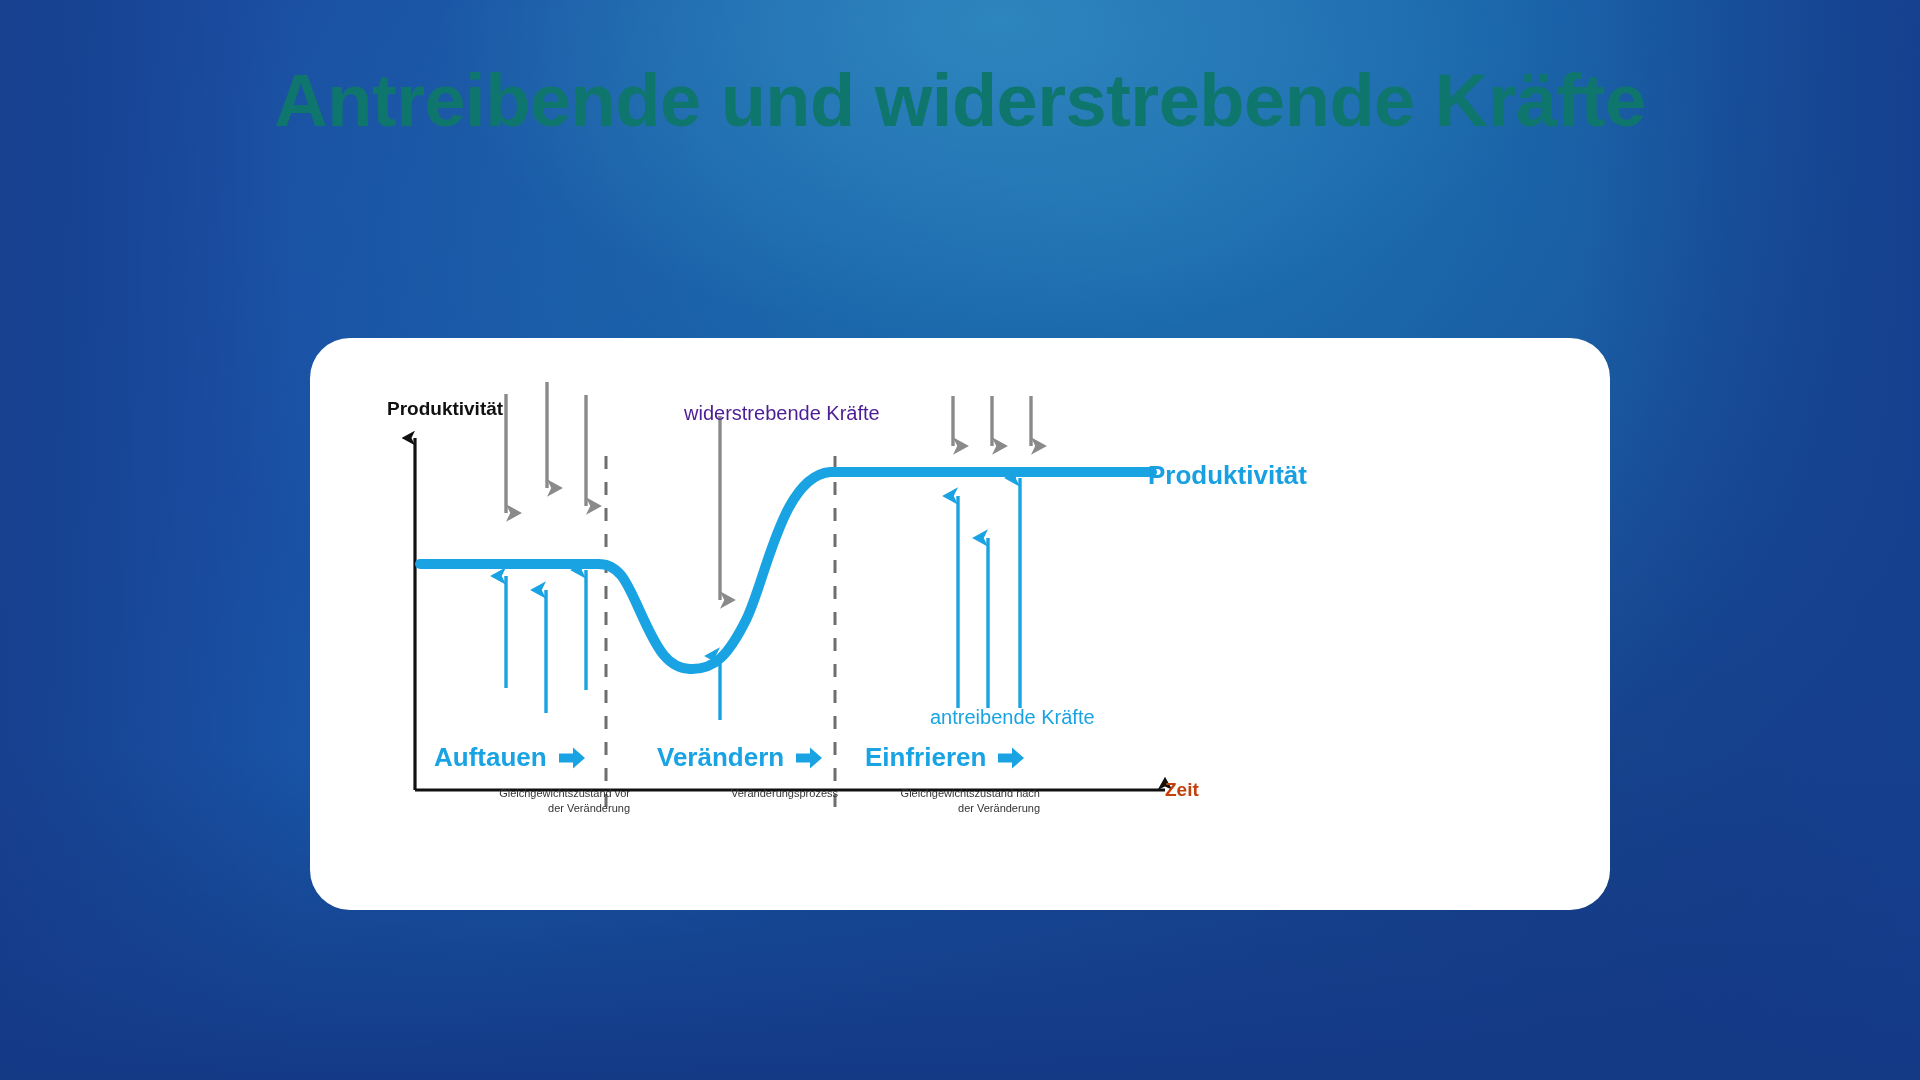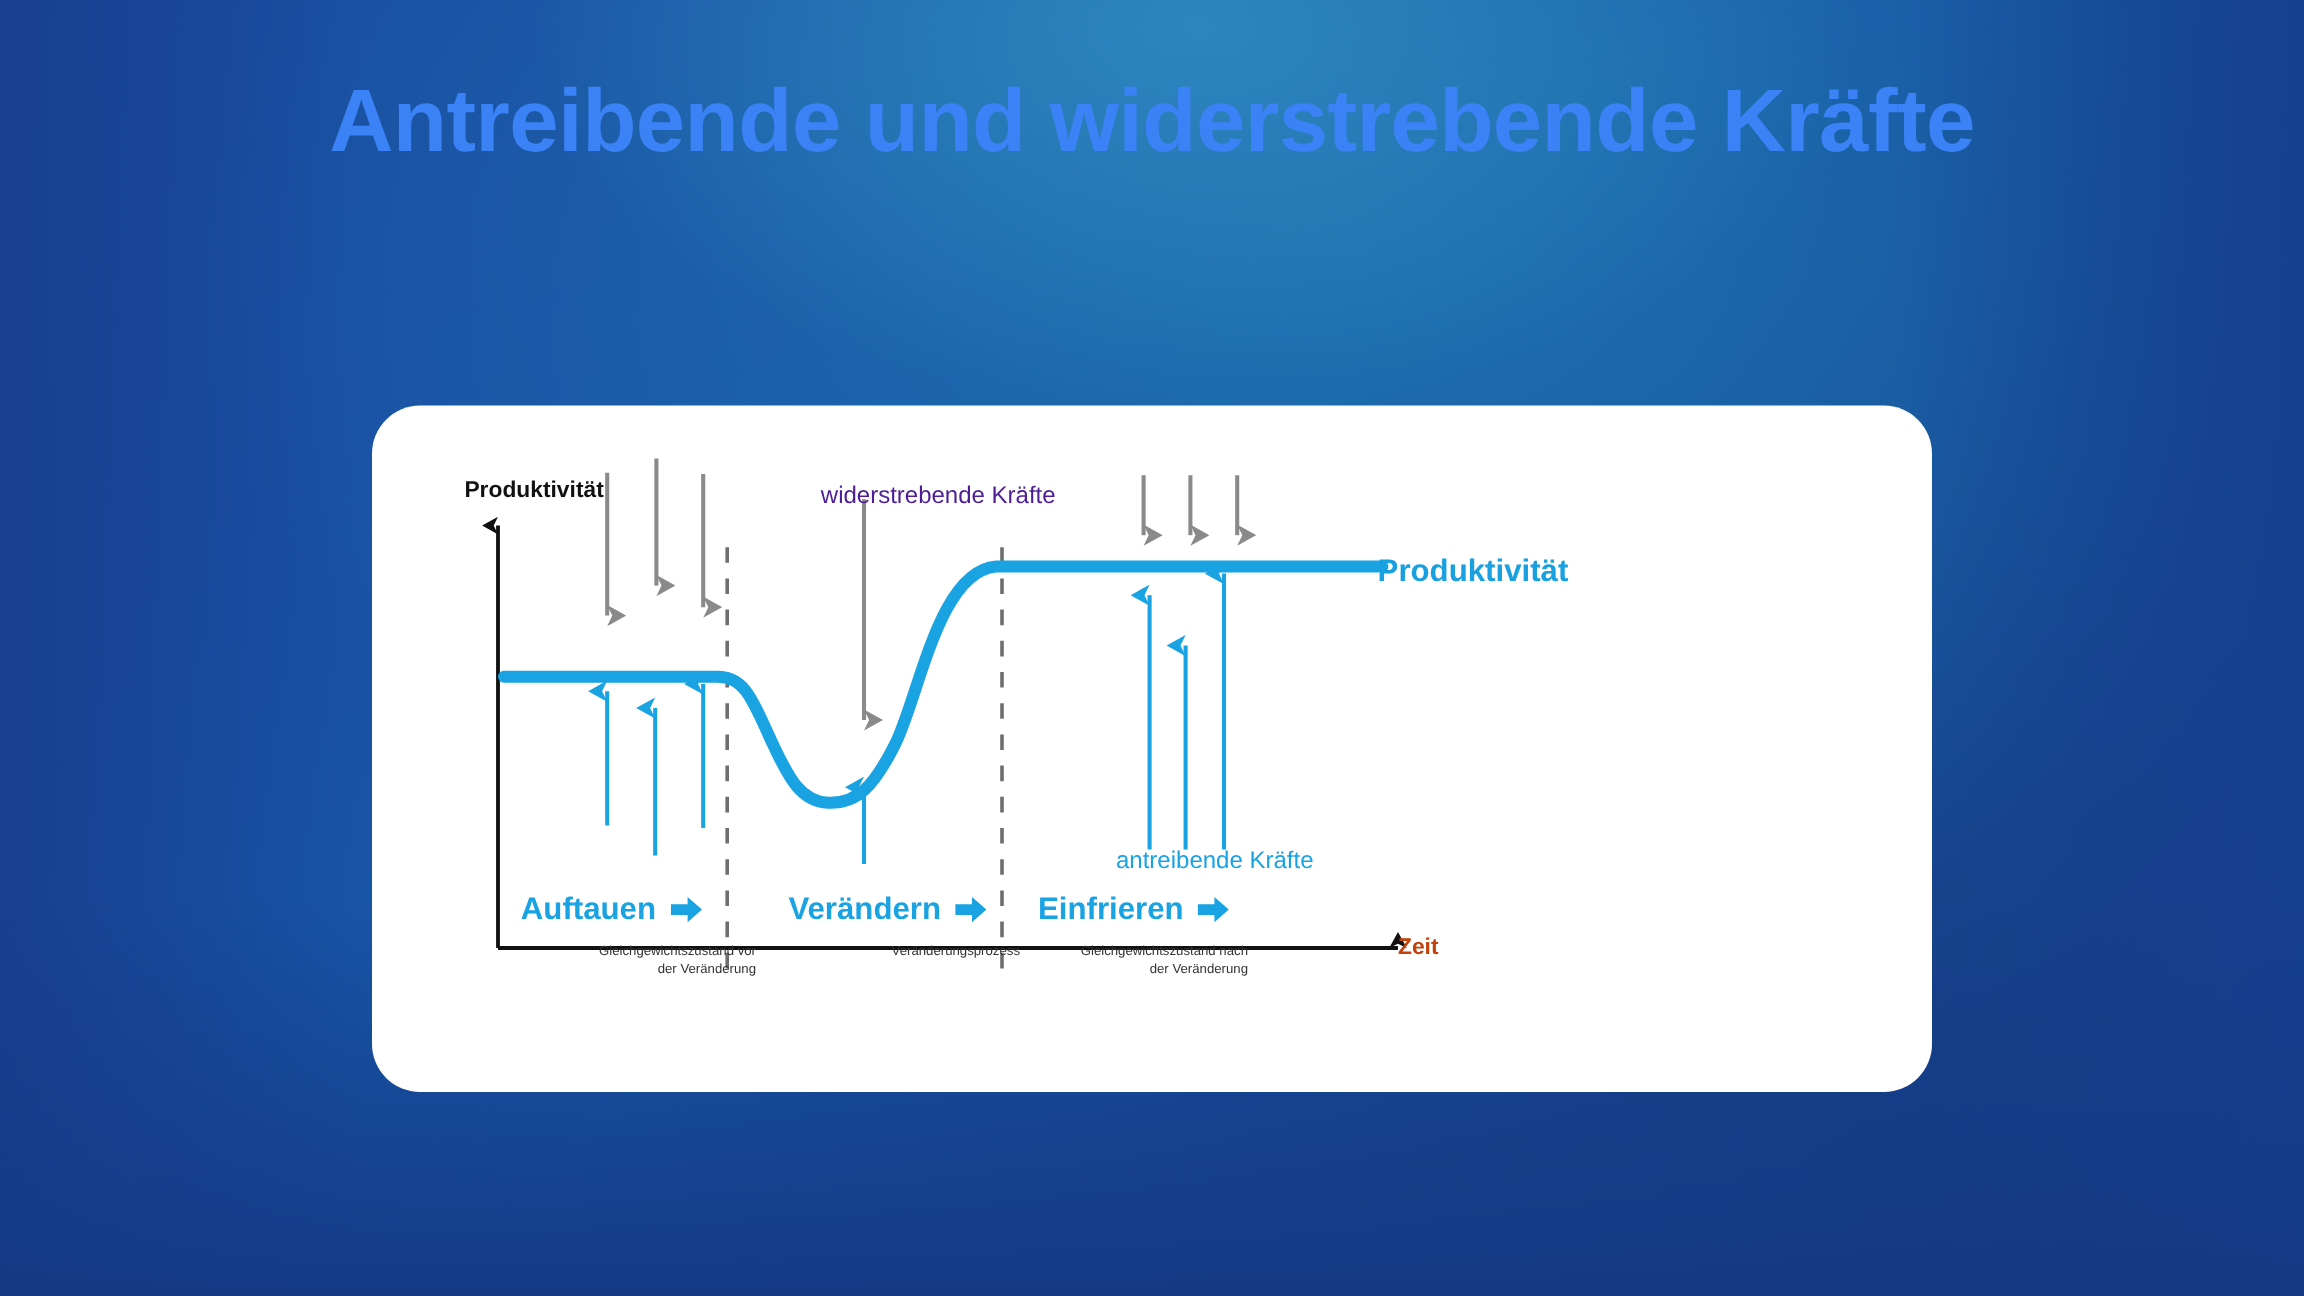--- a/index.html
+++ b/index.html
@@ -27,21 +27,21 @@
   .corner-bot{
     position:absolute; left:0; bottom:0; width:1920px; height:330px;
     background:linear-gradient(0deg, #143a86 0%, rgba(20,58,134,0) 100%);
     pointer-events:none;
   }
 
   
   .header{ position:absolute; left:0; top:0; width:1920px; text-align:center; z-index:3; }
   .title{
     margin-top:62px;
-    font-size:74px; font-weight:700; color:#3b82f6; letter-spacing:-0.5px;
+    font-size:74px; font-weight:700; color:#0f766e; letter-spacing:-0.5px;
     line-height:1.05;
   }
   .subtitle{
     margin-top:22px;
     font-size:42px; font-weight:700; color:#ffffff; letter-spacing:-0.2px;
   }
 
   
   .card{
     position:absolute; left:310px; top:338px; width:1300px; height:572px;
@@ -79,21 +79,21 @@
   }
   .phase-text{ font-size:26px; font-weight:700; color:#19a3e3; }
   .phase-arrow{ display:block; width:26px; height:22px; }
 
   .cap{
     position:absolute; text-align:right;
     font-size:11px; font-weight:400; color:#333333; line-height:1.35;
     width:240px;
   }
   .cap-1{ left:80px; top:448px; }
-  .cap-2{ left:300px; top:448px; }
+  .cap-2{ left:288px; top:448px; }
   .cap-3{ left:490px; top:448px; }
 </style>
 </head>
 <body>
 
 <div class="corner-dark"></div>
 <div class="corner-dark-r"></div>
 <div class="corner-bot"></div>
 
 <div class="header">

